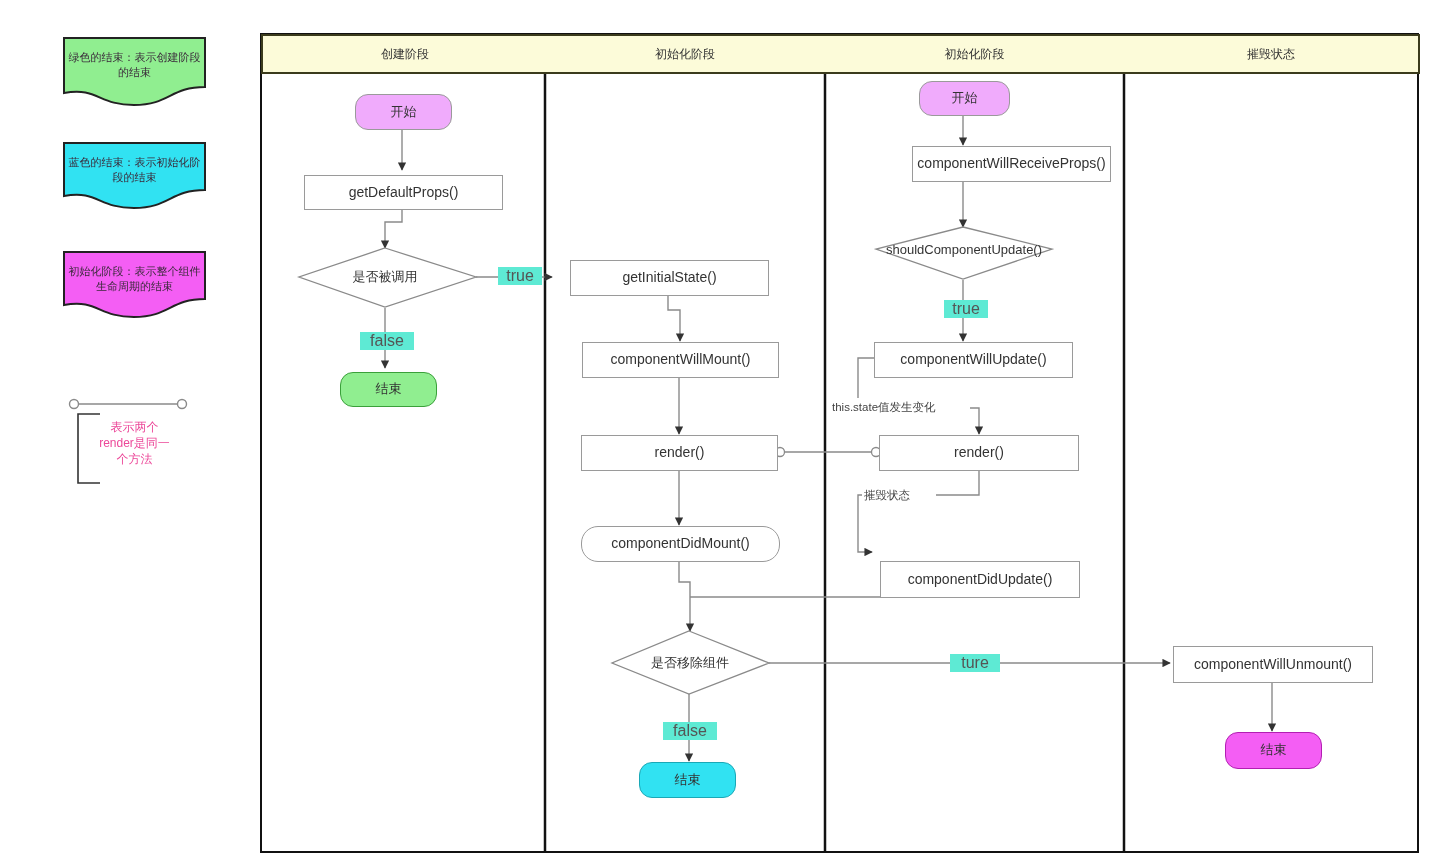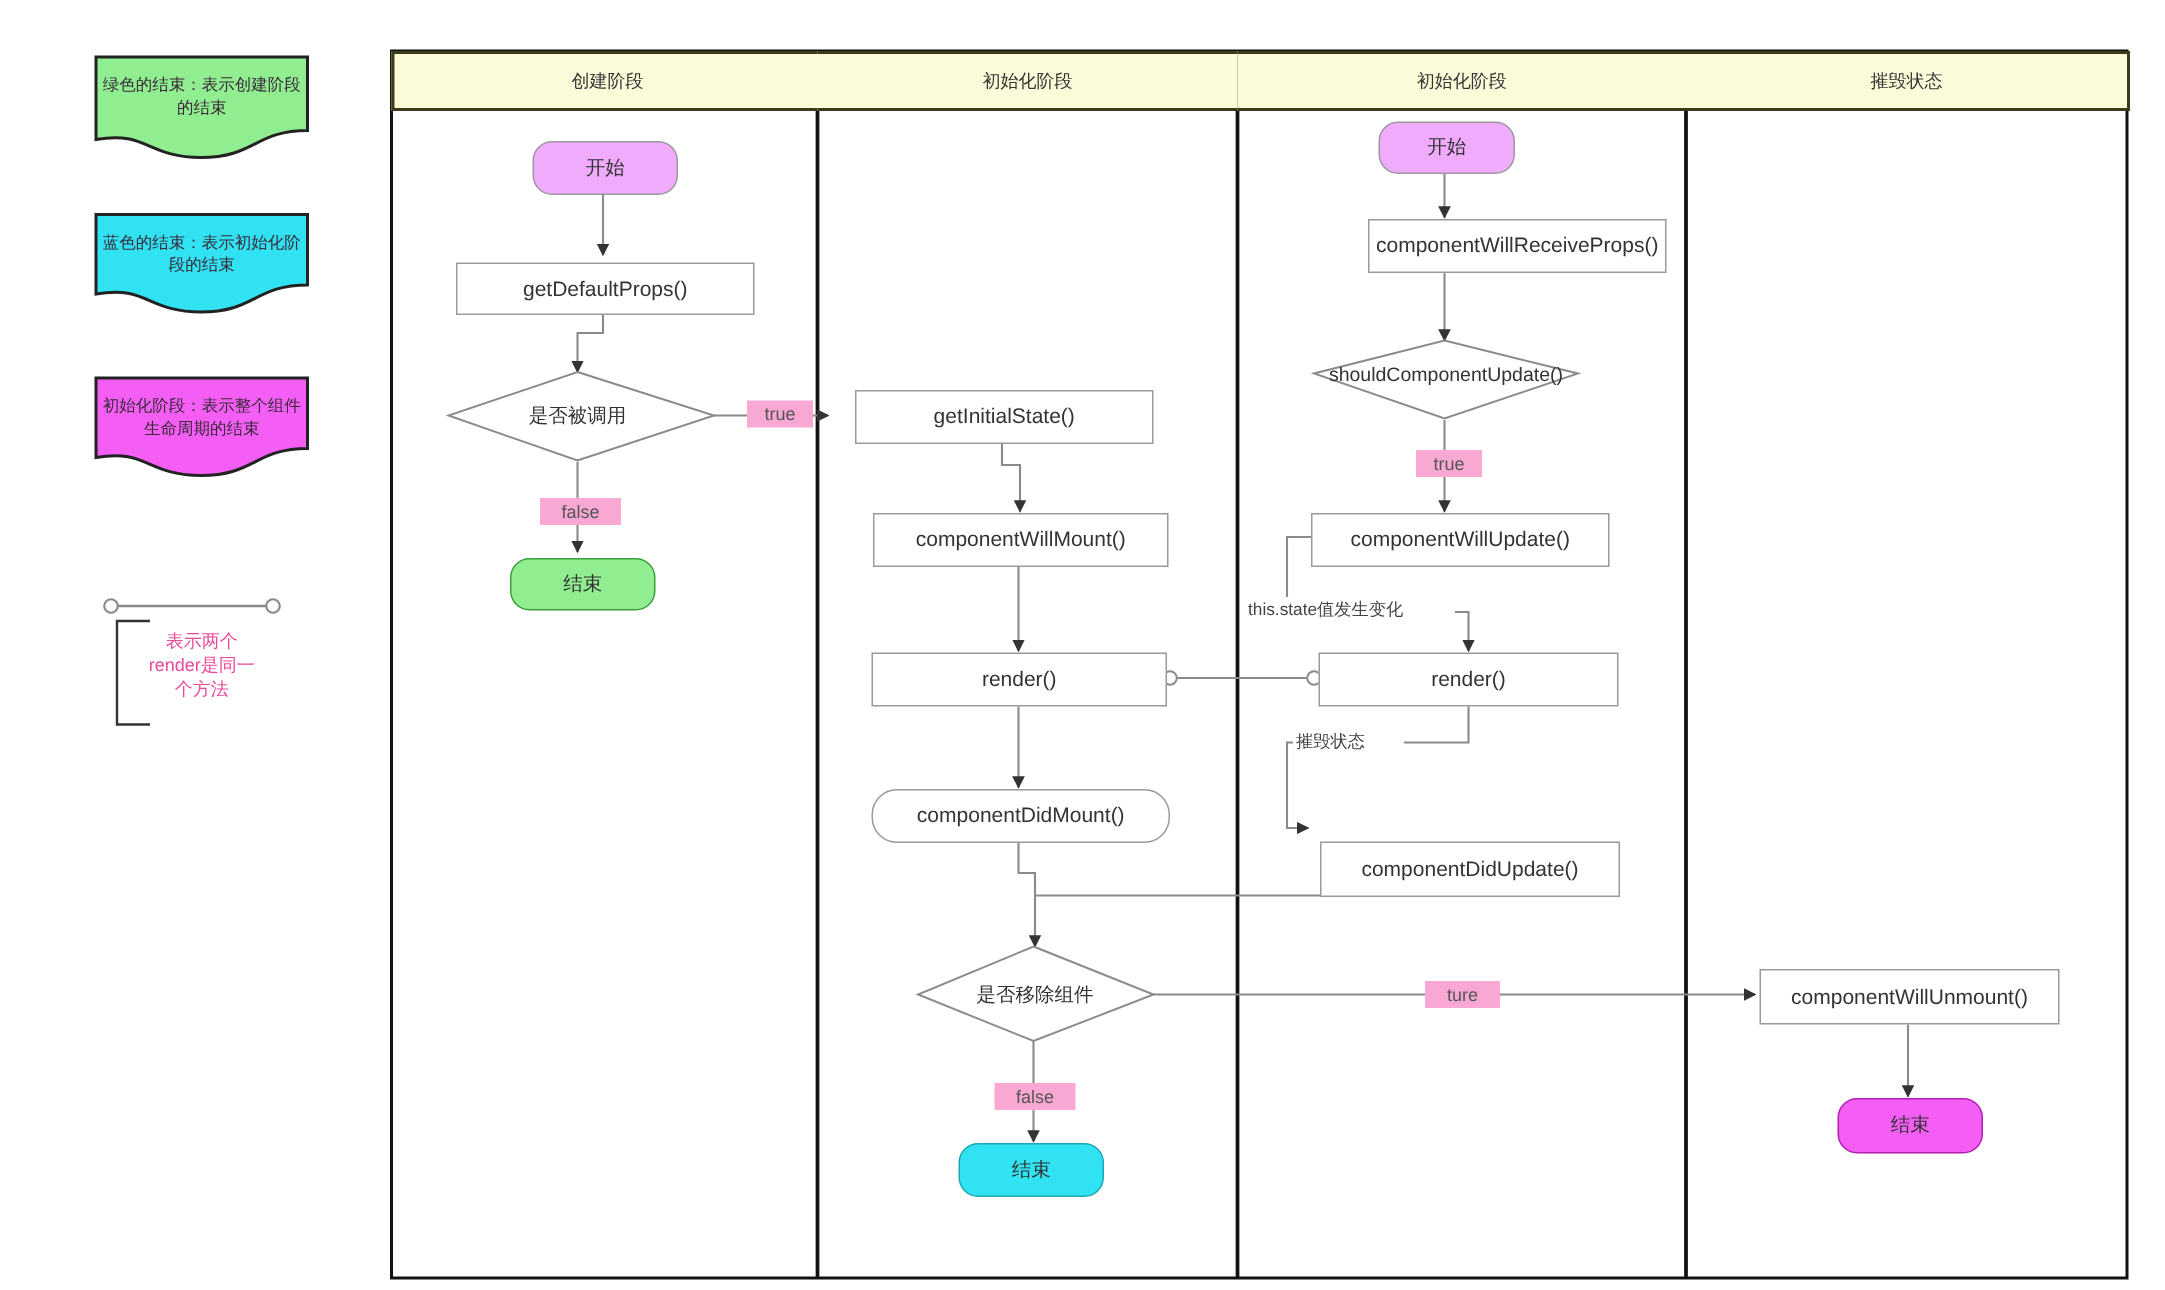--- a/index.html
+++ b/index.html
@@ -31,21 +31,21 @@
   .node-term{
     border:1px solid #9a9a9a;border-radius:13px;
     font-size:13px;color:#333;background:#f0abfc;
   }
   .term-green{background:#90ee90;border-color:#3aa03a;}
   .term-cyan{background:#31e2f2;border-color:#1aa8b6;}
   .term-magenta{background:#f45ef4;border-color:#b21fb2;}
   
   .node-diamond{font-size:13px;color:#333;}
   
-  .edge-lbl{font-size:12px;color:#555;background:#f9a8d4;padding:0 2px;}
+  .edge-lbl{font-size:16px;color:#555;background:#5eead4;padding:0 2px;}
   .edge-lbl-cn{font-size:11.5px;color:#444;background:#ffffff;padding:0 2px;}
   .note-text{
     position:absolute;text-align:center;line-height:1.35;
     font-size:11px;color:#3a2a3a;
   }
   .legend-cap{
     position:absolute;text-align:center;line-height:1.35;
     font-size:12px;color:#ec4899;
   }
 </style>

